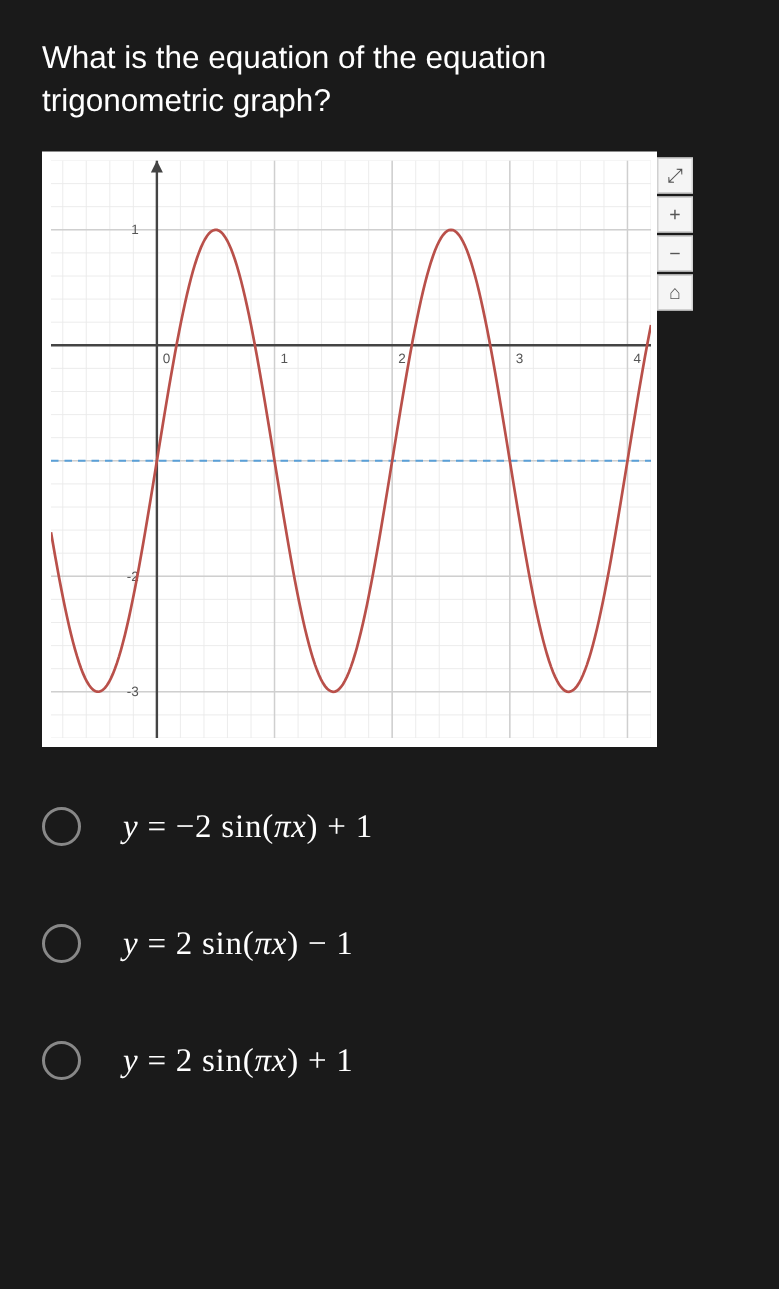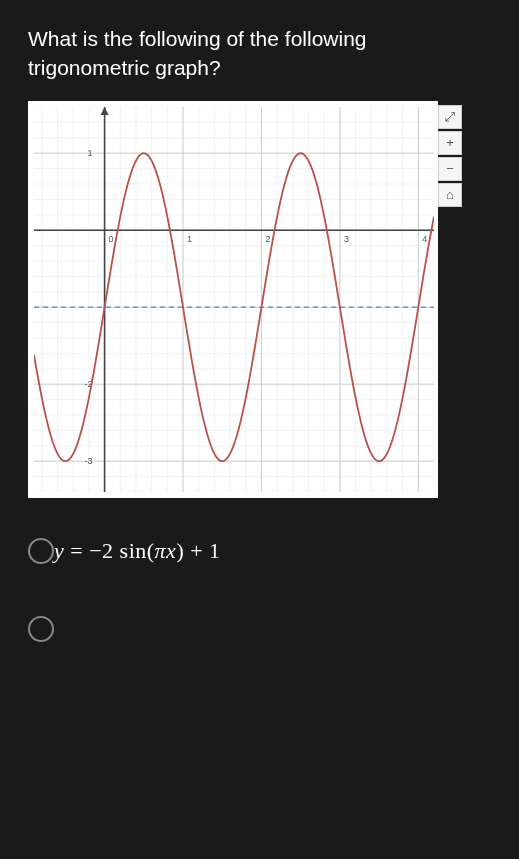--- a/index.html
+++ b/index.html
@@ -49,21 +49,21 @@
     align-items: center;
     justify-content: center;
     cursor: pointer;
   }
   .options {
     margin-top: 40px;
   }
   .option {
     display: flex;
     align-items: center;
-    gap: 0;
+    gap: 28px;
     margin-bottom: 52px;
     cursor: pointer;
   }
   .radio {
     width: 26px;
     height: 26px;
     border: 2px solid #888;
     border-radius: 50%;
     flex-shrink: 0;
   }
@@ -71,21 +71,21 @@
     font-family: "Cambria Math", "STIX", Georgia, serif;
     font-size: 22px;
     letter-spacing: 0.5px;
     white-space: nowrap;
   }
   .formula .it { font-style: italic; }
 </style>
 </head>
 <body>
 
-<div class="question">What is the following of the following trigonometric graph?</div>
+<div class="question">What is the equation of the equation trigonometric graph?</div>
 
 <div class="graph-wrap">
   <div class="graph-inner">
     <svg id="chart-svg" width="400" height="385">
         <line x1="7.843137254901958" y1="0" x2="7.843137254901958" y2="385" stroke="#eaeaea" stroke-width="0.6"></line>
         <line x1="23.529411764705873" y1="0" x2="23.529411764705873" y2="385" stroke="#eaeaea" stroke-width="0.6"></line>
         <line x1="39.2156862745098" y1="0" x2="39.2156862745098" y2="385" stroke="#eaeaea" stroke-width="0.6"></line>
         <line x1="54.90196078431372" y1="0" x2="54.90196078431372" y2="385" stroke="#eaeaea" stroke-width="0.6"></line>
         <line x1="70.58823529411762" y1="0" x2="70.58823529411762" y2="385" stroke="#eaeaea" stroke-width="0.6"></line>
         <line x1="86.27450980392156" y1="0" x2="86.27450980392156" y2="385" stroke="#eaeaea" stroke-width="0.6"></line>
@@ -168,14 +168,19 @@
   </div>
 </div>
 
 <div class="options">
   <div class="option">
     <div class="radio"></div>
     <div class="formula"><span class="it">y</span> = −2 sin(<span class="it">πx</span>) + 1</div>
   </div>
   <div class="option">
     <div class="radio"></div>
+    <div class="formula"><span class="it">y</span> = 2 sin(<span class="it">πx</span>) − 1</div>
+  </div>
+  <div class="option">
+    <div class="radio"></div>
+    <div class="formula"><span class="it">y</span> = 2 sin(<span class="it">πx</span>) + 1</div>
   </div>
 </div>
 
 </body></html>

